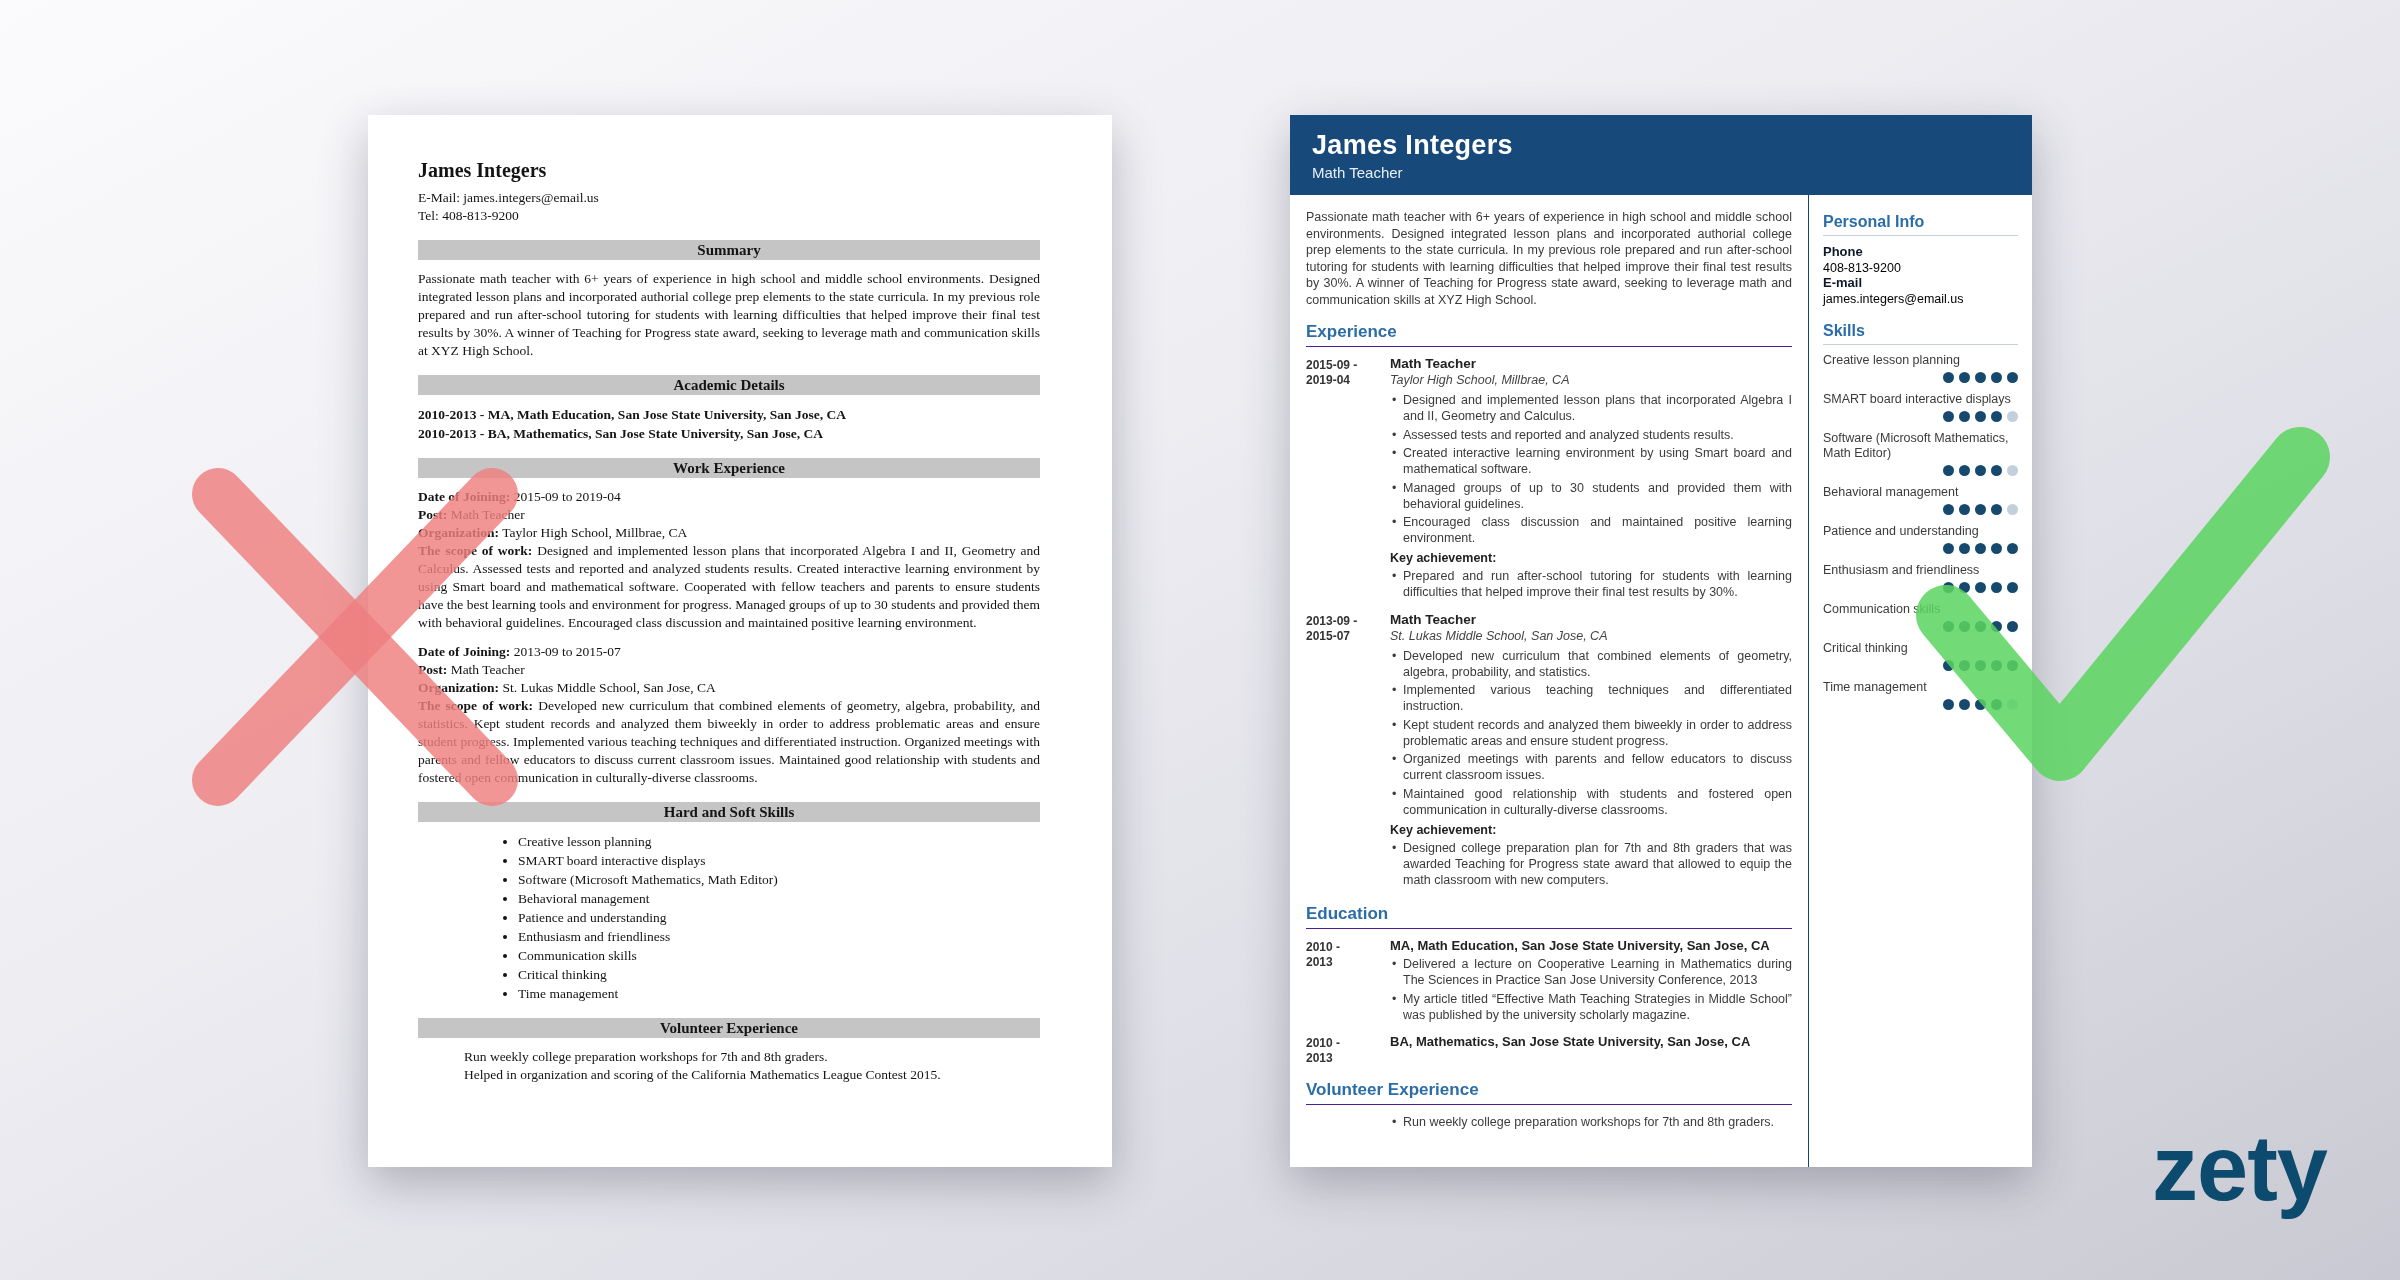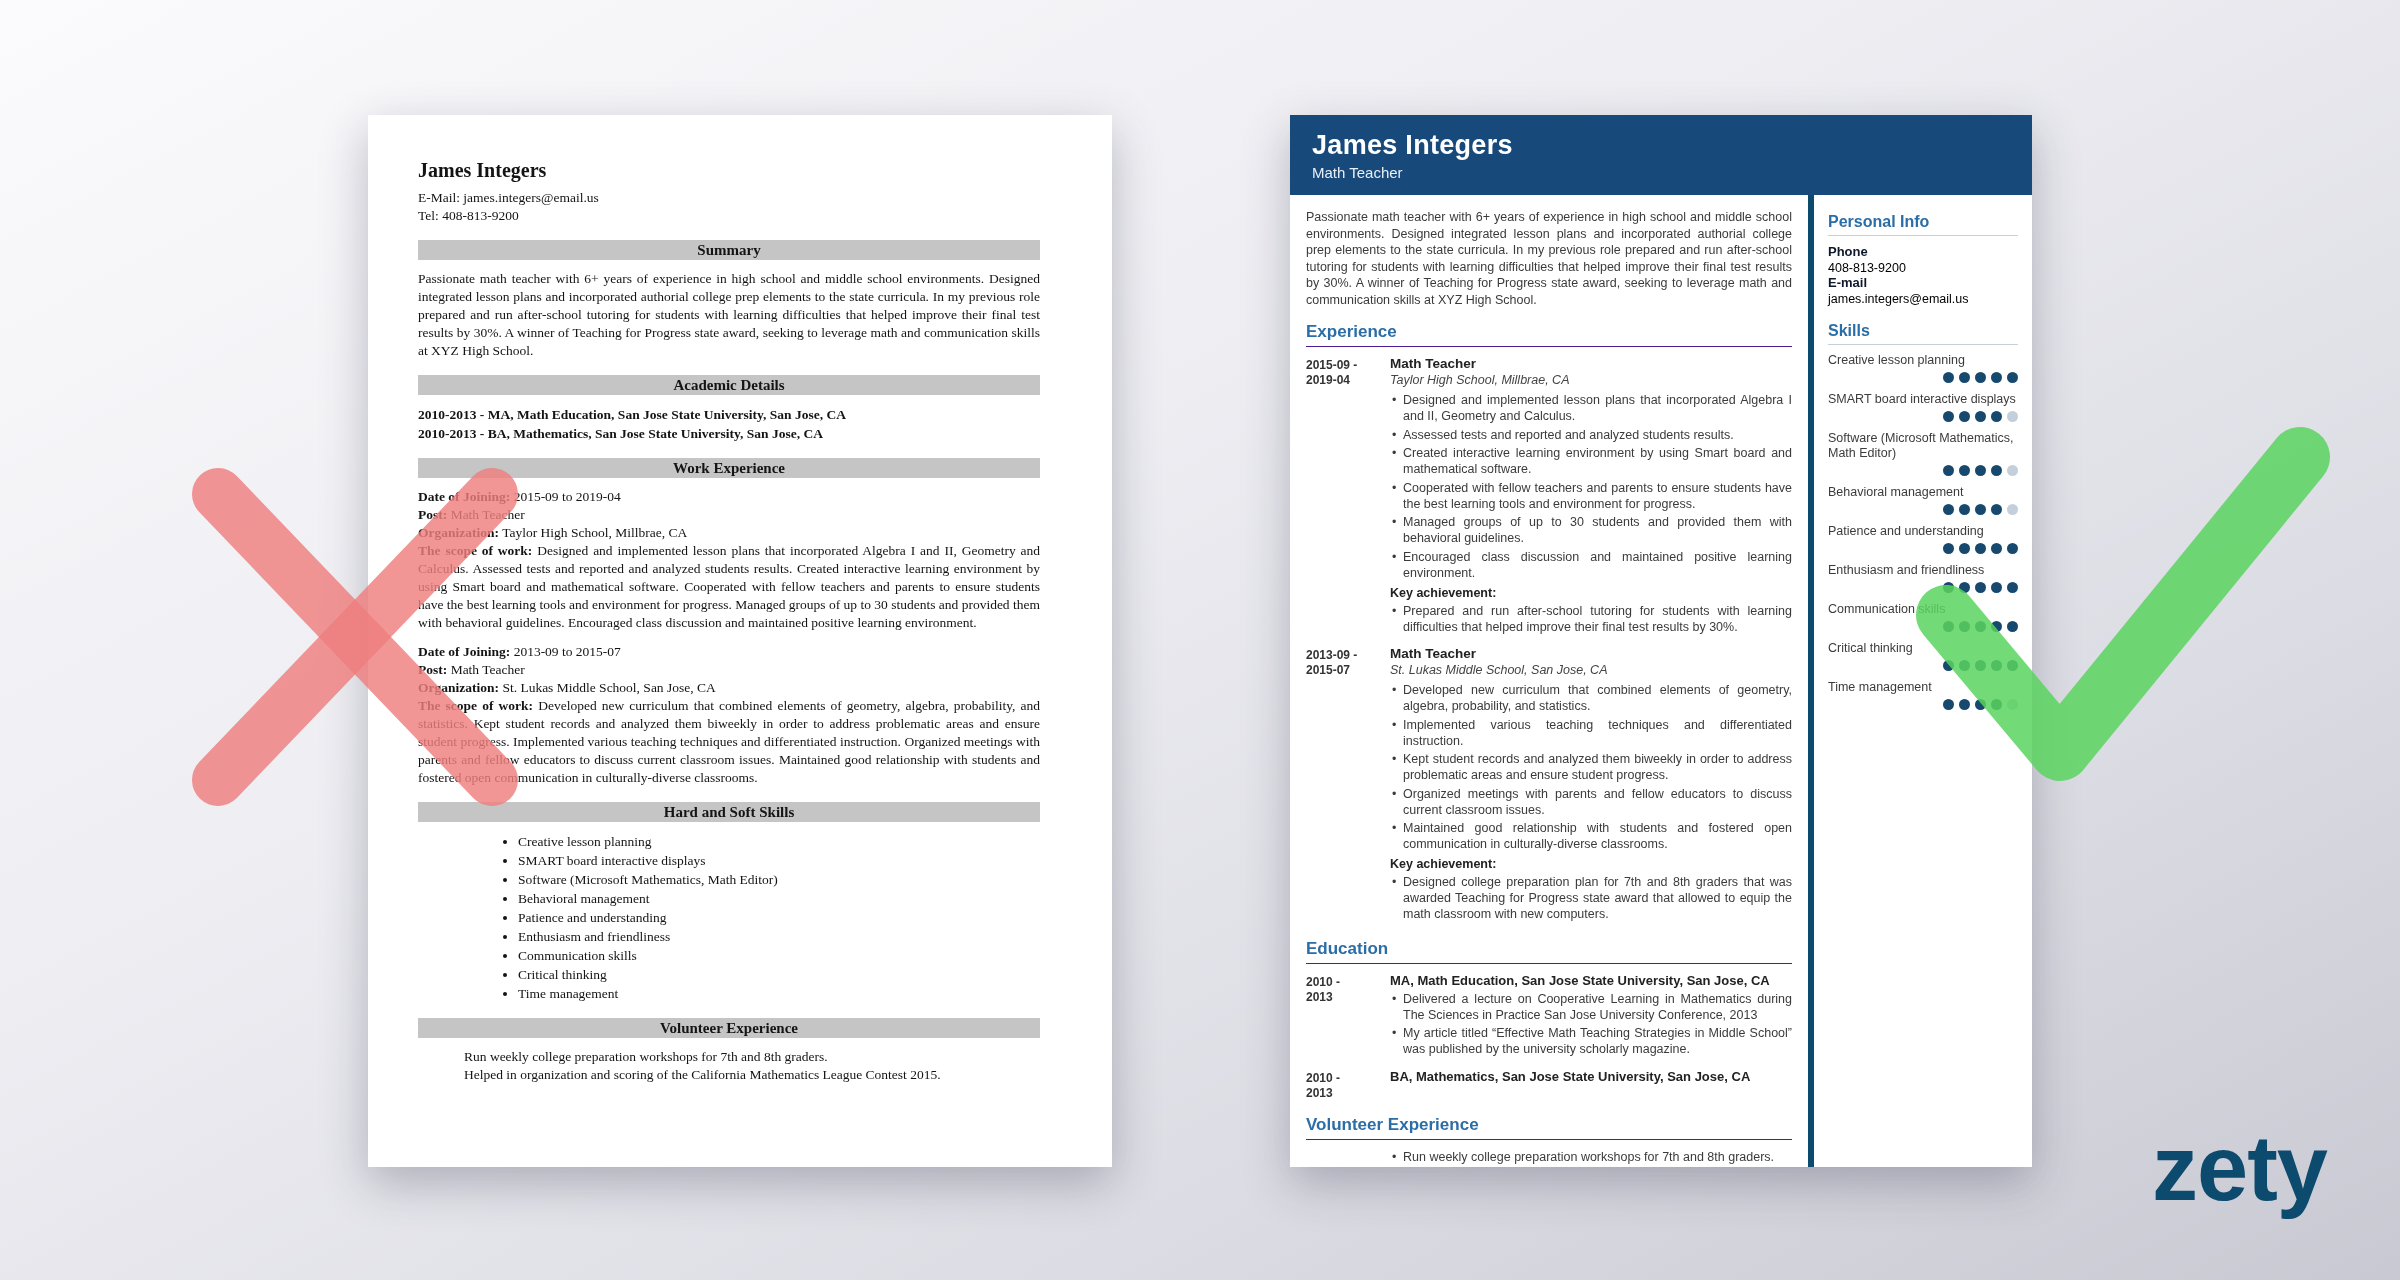--- a/index.html
+++ b/index.html
@@ -25,21 +25,21 @@
   .lr-skills li{list-style:disc;}
   .lr-vol{padding-left:46px;font-size:13.5px;line-height:18px;}
 
   
   .page-right{left:1290px;top:115px;width:742px;height:1052px;color:#333;overflow:hidden;}
   .rr-header{background:#17497b;height:80px;box-sizing:border-box;padding:15px 0 0 22px;color:#fff;}
   .rr-name{font-size:27px;font-weight:bold;margin:0;letter-spacing:.3px;}
   .rr-title{font-size:15px;margin:3px 0 0;color:#e9eff6;}
   .rr-body{display:flex;height:calc(100% - 80px);}
   .rr-main{width:518px;box-sizing:border-box;padding:14px 16px 0 16px;}
-  .rr-side{flex:1;box-sizing:border-box;border-left:6px solid #0c4a6e;padding:12px 14px 8px 14px;}
+  .rr-side{flex:1;box-sizing:border-box;border-left:1px solid #0c4a6e;padding:12px 14px 8px 14px;}
   .rr-summary{font-size:12.5px;line-height:16.5px;text-align:justify;color:#3b3b3b;margin:0;}
   .rr-h{color:#2b6da6;font-size:17px;font-weight:bold;border-bottom:1px solid #4c1d95;padding-bottom:4px;margin:14px 0 9px;}
   .entry{display:flex;margin-bottom:9px;}
   .entry-dates{width:84px;flex:none;font-size:12px;font-weight:bold;color:#333;line-height:15px;padding-top:2px;}
   .entry-body{flex:1;min-width:0;}
   .entry-role{font-weight:bold;font-size:13.5px;color:#222;}
   .entry-company{font-style:italic;font-size:12.5px;color:#444;margin:2px 0 5px;}
   .entry-degree{font-weight:bold;font-size:13px;color:#222;margin-bottom:3px;}
   .blt{margin:0;padding-left:13px;list-style:none;font-size:12.5px;line-height:16px;color:#3b3b3b;text-align:justify;}
   .blt li{position:relative;margin-bottom:2.5px;}
@@ -132,21 +132,20 @@
           <div>2015-09 -</div>
           <div>2019-04</div>
         </div>
         <div class="entry-body">
           <div class="entry-role">Math Teacher</div>
           <div class="entry-company">Taylor High School, Millbrae, CA</div>
           <ul class="blt">
               <li>Designed and implemented lesson plans that incorporated Algebra I and II, Geometry and Calculus.</li>
               <li>Assessed tests and reported and analyzed students results.</li>
               <li>Created interactive learning environment by using Smart board and mathematical software.</li>
-              <li>Cooperated with fellow teachers and parents to ensure students have the best learning tools and environment for progress.</li>
               <li>Managed groups of up to 30 students and provided them with behavioral guidelines.</li>
               <li>Encouraged class discussion and maintained positive learning environment.</li>
             </ul>
           <div class="key-label">Key achievement:</div>
           <ul class="blt">
               <li>Prepared and run after-school tutoring for students with learning difficulties that helped improve their final test results by 30%.</li>
             </ul>
         </div>
       </div>
 

